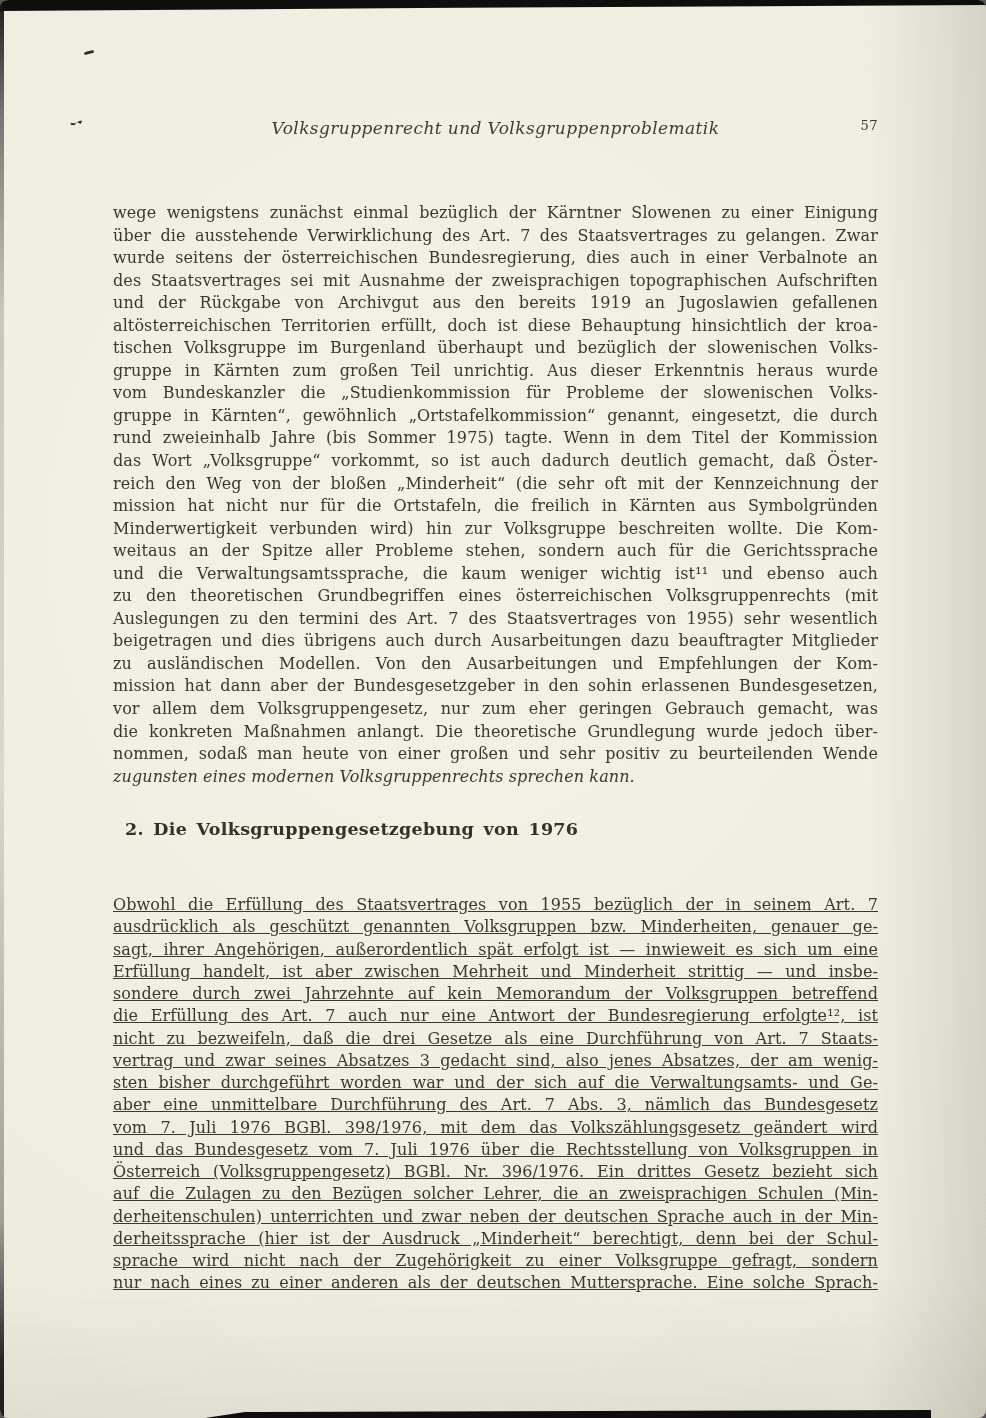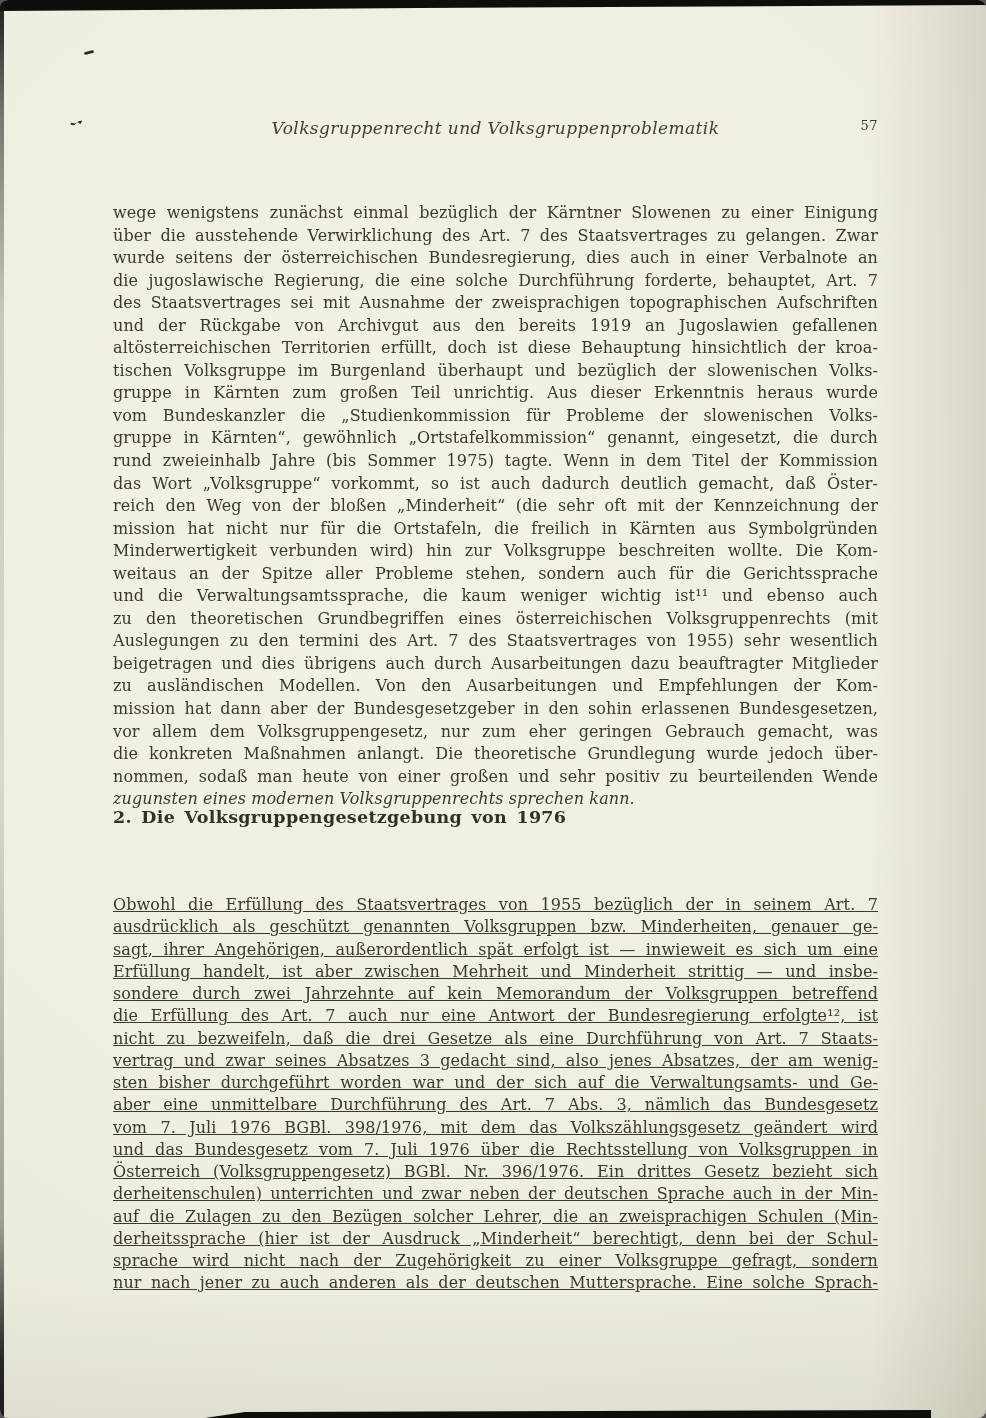--- a/index.html
+++ b/index.html
@@ -97,21 +97,21 @@
     text-align: justify;
     text-align-last: justify;
     white-space: normal;
   }
   .tline.no-stretch { text-align-last: left; font-style: italic; }
   
   .section-heading {
     position: absolute;
     left: 113px; top: 807px;
     width: 765px;
-    margin: 0;
+    margin: 12px;
     font-size: 17.5px;
     font-weight: bold;
     letter-spacing: 0.3px;
     color: #34312a;
     word-spacing: 3px;
   }
 </style>
 </head>
 <body>
 
@@ -125,21 +125,20 @@
 
   <div class="running-header">
     <div class="header-title">Volksgruppenrecht und Volksgruppenproblematik</div>
     <div class="page-number">57</div>
   </div>
 
   <div class="body-text para1">
       <div class="tline">wege wenigstens zunächst einmal bezüglich der Kärntner Slowenen zu einer Einigung</div>
       <div class="tline">über die ausstehende Verwirklichung des Art. 7 des Staatsvertrages zu gelangen. Zwar</div>
       <div class="tline">wurde seitens der österreichischen Bundesregierung, dies auch in einer Verbalnote an</div>
-      <div class="tline">die jugoslawische Regierung, die eine solche Durchführung forderte, behauptet, Art. 7</div>
       <div class="tline">des Staatsvertrages sei mit Ausnahme der zweisprachigen topographischen Aufschriften</div>
       <div class="tline">und der Rückgabe von Archivgut aus den bereits 1919 an Jugoslawien gefallenen</div>
       <div class="tline">altösterreichischen Territorien erfüllt, doch ist diese Behauptung hinsichtlich der kroa-</div>
       <div class="tline">tischen Volksgruppe im Burgenland überhaupt und bezüglich der slowenischen Volks-</div>
       <div class="tline">gruppe in Kärnten zum großen Teil unrichtig. Aus dieser Erkenntnis heraus wurde</div>
       <div class="tline">vom Bundeskanzler die „Studienkommission für Probleme der slowenischen Volks-</div>
       <div class="tline">gruppe in Kärnten“, gewöhnlich „Ortstafelkommission“ genannt, eingesetzt, die durch</div>
       <div class="tline">rund zweieinhalb Jahre (bis Sommer 1975) tagte. Wenn in dem Titel der Kommission</div>
       <div class="tline">das Wort „Volksgruppe“ vorkommt, so ist auch dadurch deutlich gemacht, daß Öster-</div>
       <div class="tline">reich den Weg von der bloßen „Minderheit“ (die sehr oft mit der Kennzeichnung der</div>
@@ -167,20 +166,20 @@
       <div class="tline">Erfüllung handelt, ist aber zwischen Mehrheit und Minderheit strittig — und insbe-</div>
       <div class="tline">sondere durch zwei Jahrzehnte auf kein Memorandum der Volksgruppen betreffend</div>
       <div class="tline">die Erfüllung des Art. 7 auch nur eine Antwort der Bundesregierung erfolgte¹², ist</div>
       <div class="tline">nicht zu bezweifeln, daß die drei Gesetze als eine Durchführung von Art. 7 Staats-</div>
       <div class="tline">vertrag und zwar seines Absatzes 3 gedacht sind, also jenes Absatzes, der am wenig-</div>
       <div class="tline">sten bisher durchgeführt worden war und der sich auf die Verwaltungsamts- und Ge-</div>
       <div class="tline">aber eine unmittelbare Durchführung des Art. 7 Abs. 3, nämlich das Bundesgesetz</div>
       <div class="tline">vom 7. Juli 1976 BGBl. 398/1976, mit dem das Volkszählungsgesetz geändert wird</div>
       <div class="tline">und das Bundesgesetz vom 7. Juli 1976 über die Rechtsstellung von Volksgruppen in</div>
       <div class="tline">Österreich (Volksgruppengesetz) BGBl. Nr. 396/1976. Ein drittes Gesetz bezieht sich</div>
+      <div class="tline">auf die Zulagen zu den Bezügen solcher Lehrer, die an zweisprachigen Schulen (Min-</div>
       <div class="tline">derheitenschulen) unterrichten und zwar neben der deutschen Sprache auch in der Min-</div>
-      <div class="tline">auf die Zulagen zu den Bezügen solcher Lehrer, die an zweisprachigen Schulen (Min-</div>
       <div class="tline">derheitssprache (hier ist der Ausdruck „Minderheit“ berechtigt, denn bei der Schul-</div>
       <div class="tline">sprache wird nicht nach der Zugehörigkeit zu einer Volksgruppe gefragt, sondern</div>
-      <div class="tline">nur nach jener zu auch anderen als der deutschen Muttersprache. Eine solche Sprach-</div>
+      <div class="tline">nur nach eines zu einer anderen als der deutschen Muttersprache. Eine solche Sprach-</div>
     </div>
 
 </div>
 
 </body></html>

